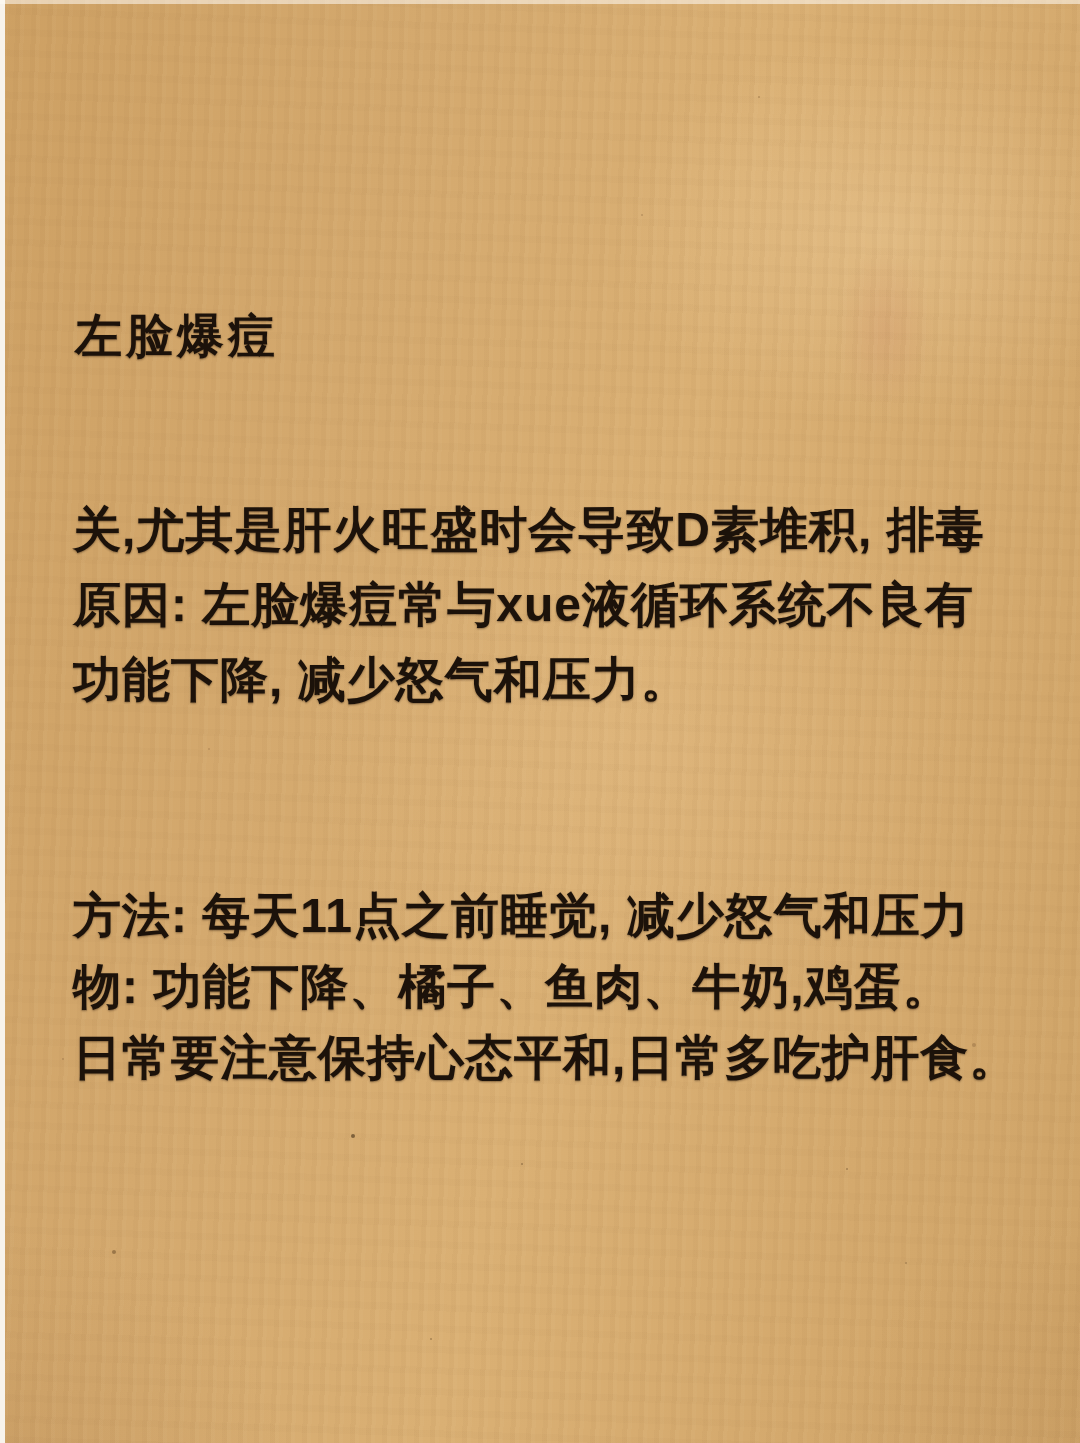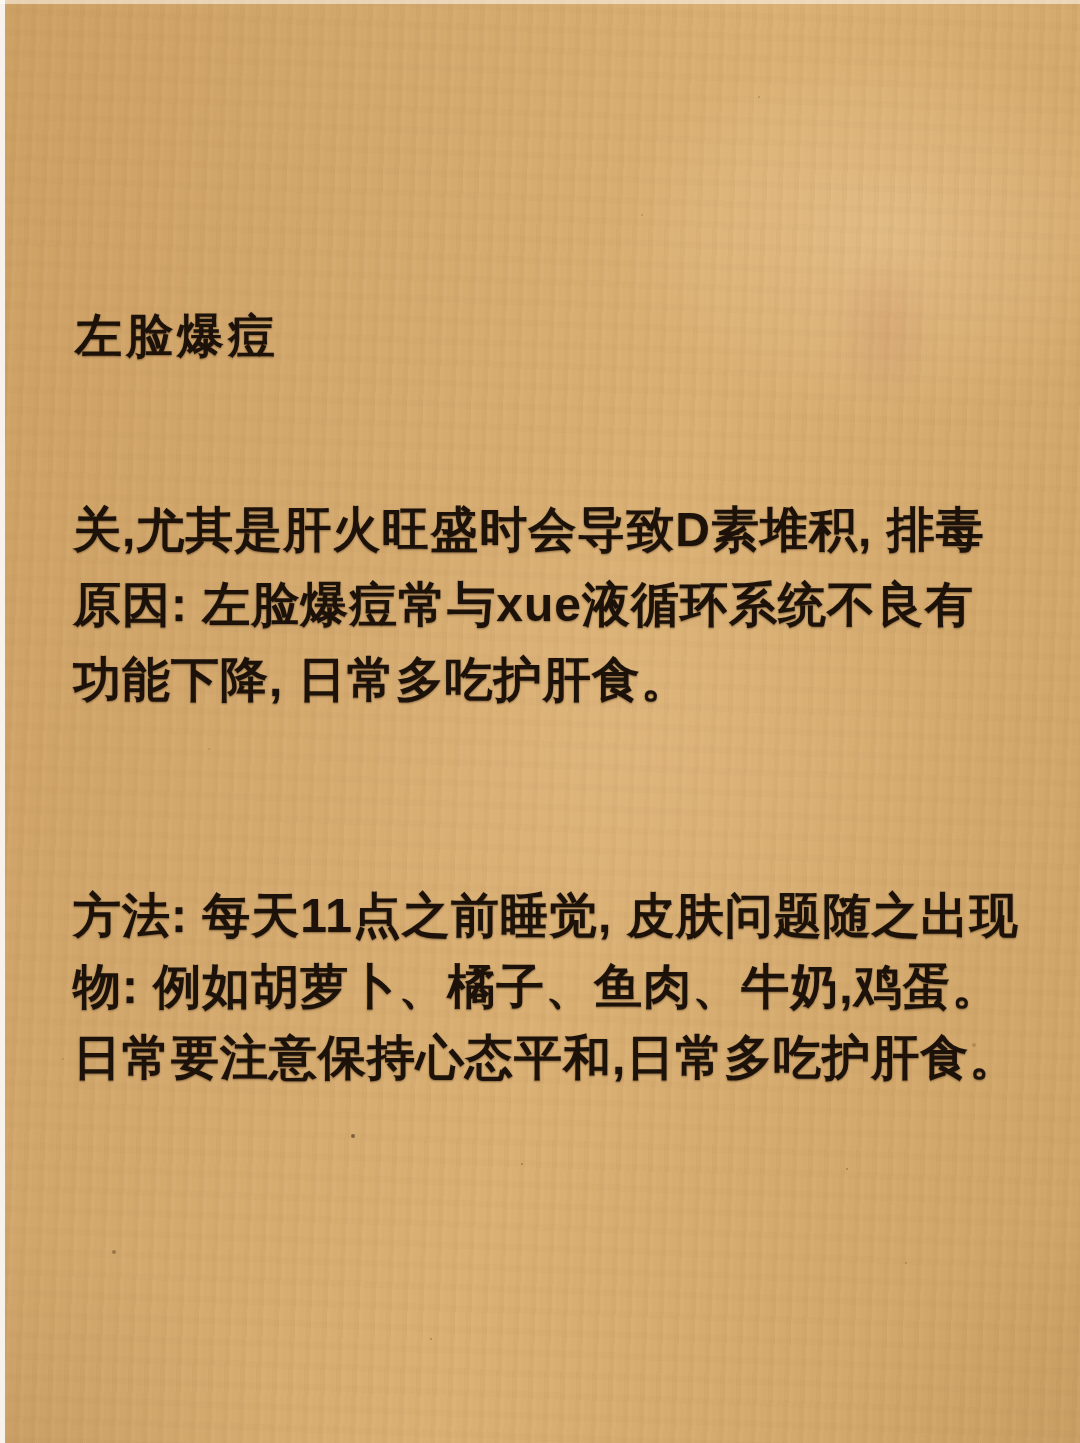--- a/index.html
+++ b/index.html
@@ -100,21 +100,21 @@
   <div class="grain"></div>
   <div class="edge-left"></div>
   <div class="edge-top"></div>
   <div class="speckles"></div>
 
   <h1 class="title">左脸爆痘</h1>
 
   <div class="para para-cause">
     <div class="line">关,尤其是肝火旺盛时会导致D素堆积, 排毒</div>
     <div class="line">原因: 左脸爆痘常与xue液循环系统不良有</div>
-    <div class="line">功能下降, 日常多吃护肝食。</div>
+    <div class="line">功能下降, 减少怒气和压力。</div>
   </div>
 
   <div class="para para-method">
-    <div class="line">方法: 每天11点之前睡觉, 皮肤问题随之出现</div>
-    <div class="line">物: 例如胡萝卜、橘子、鱼肉、牛奶,鸡蛋。</div>
+    <div class="line">方法: 每天11点之前睡觉, 减少怒气和压力</div>
+    <div class="line">物: 功能下降、橘子、鱼肉、牛奶,鸡蛋。</div>
     <div class="line">日常要注意保持心态平和,日常多吃护肝食。</div>
   </div>
 </div>
 
 </body></html>

